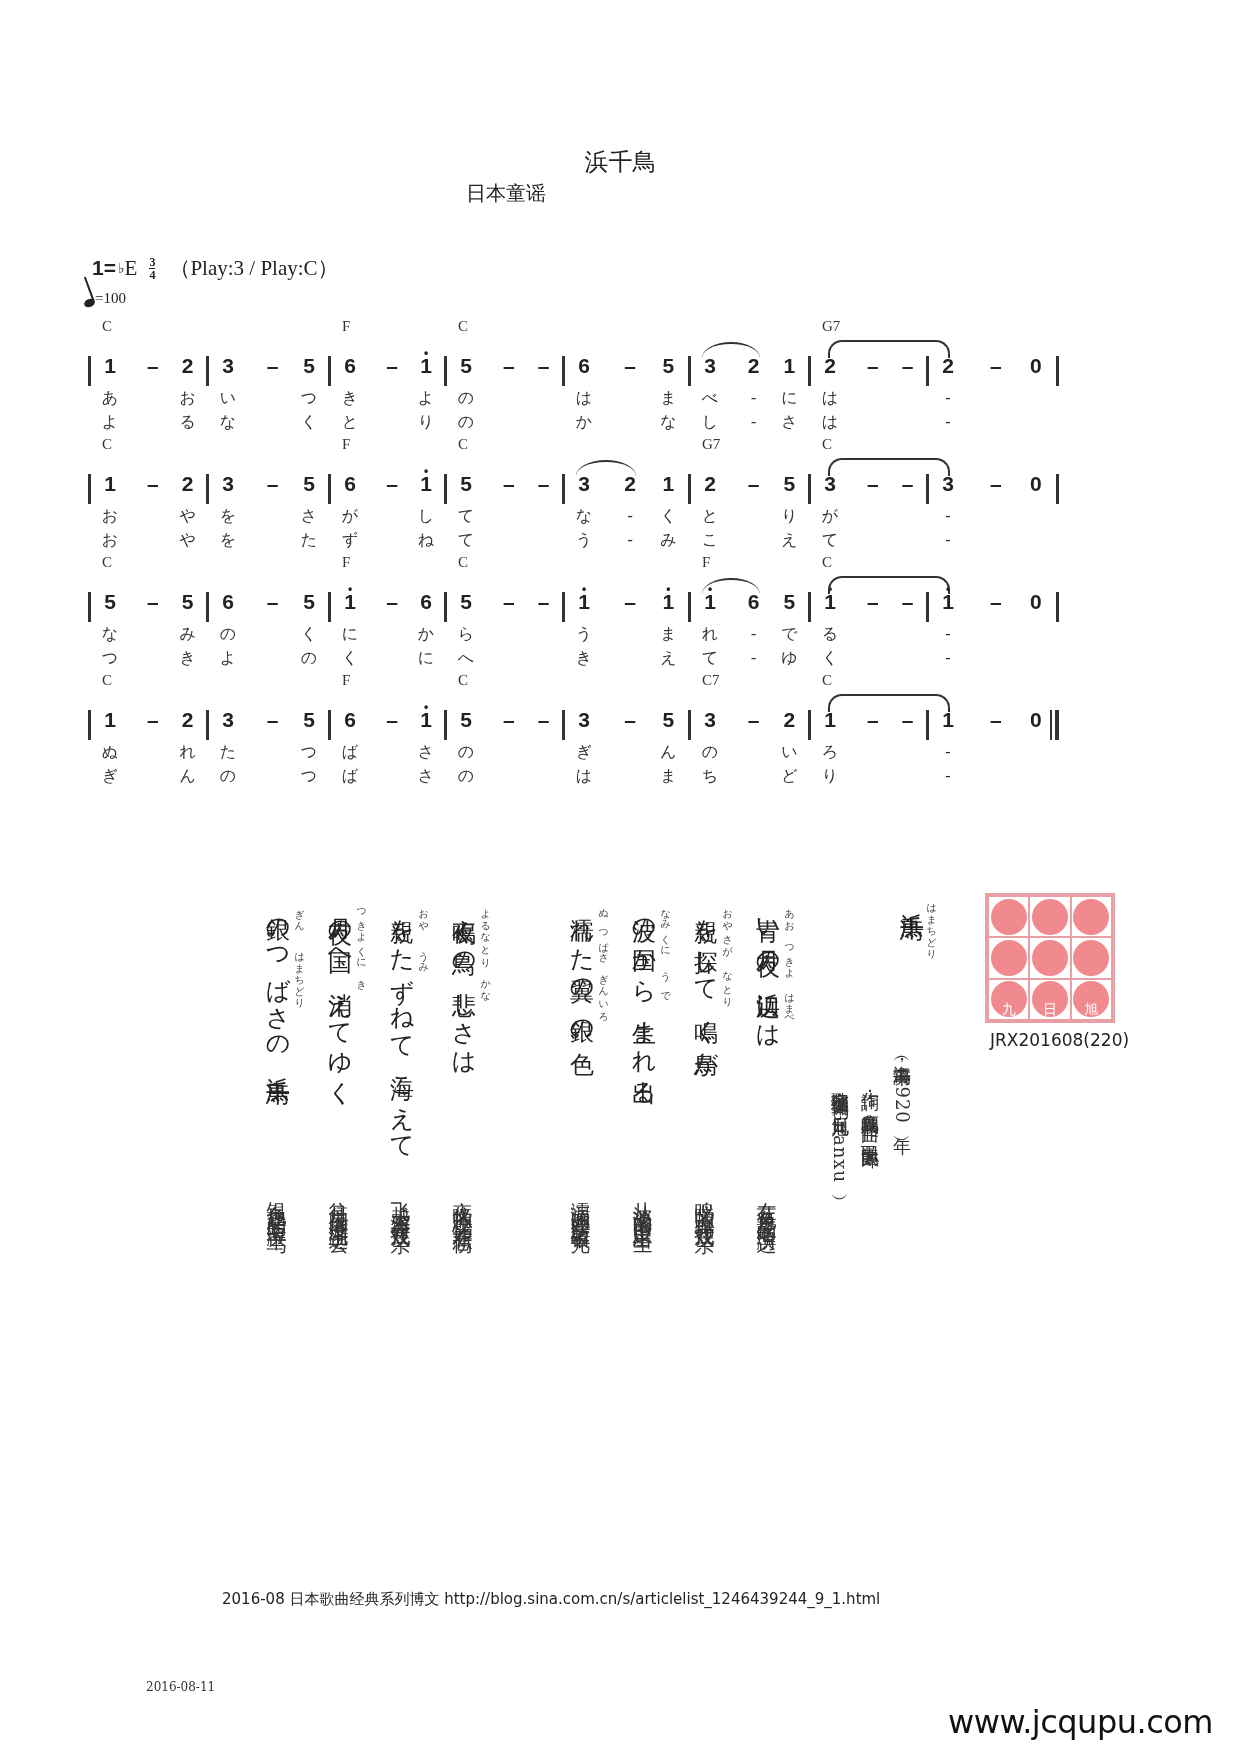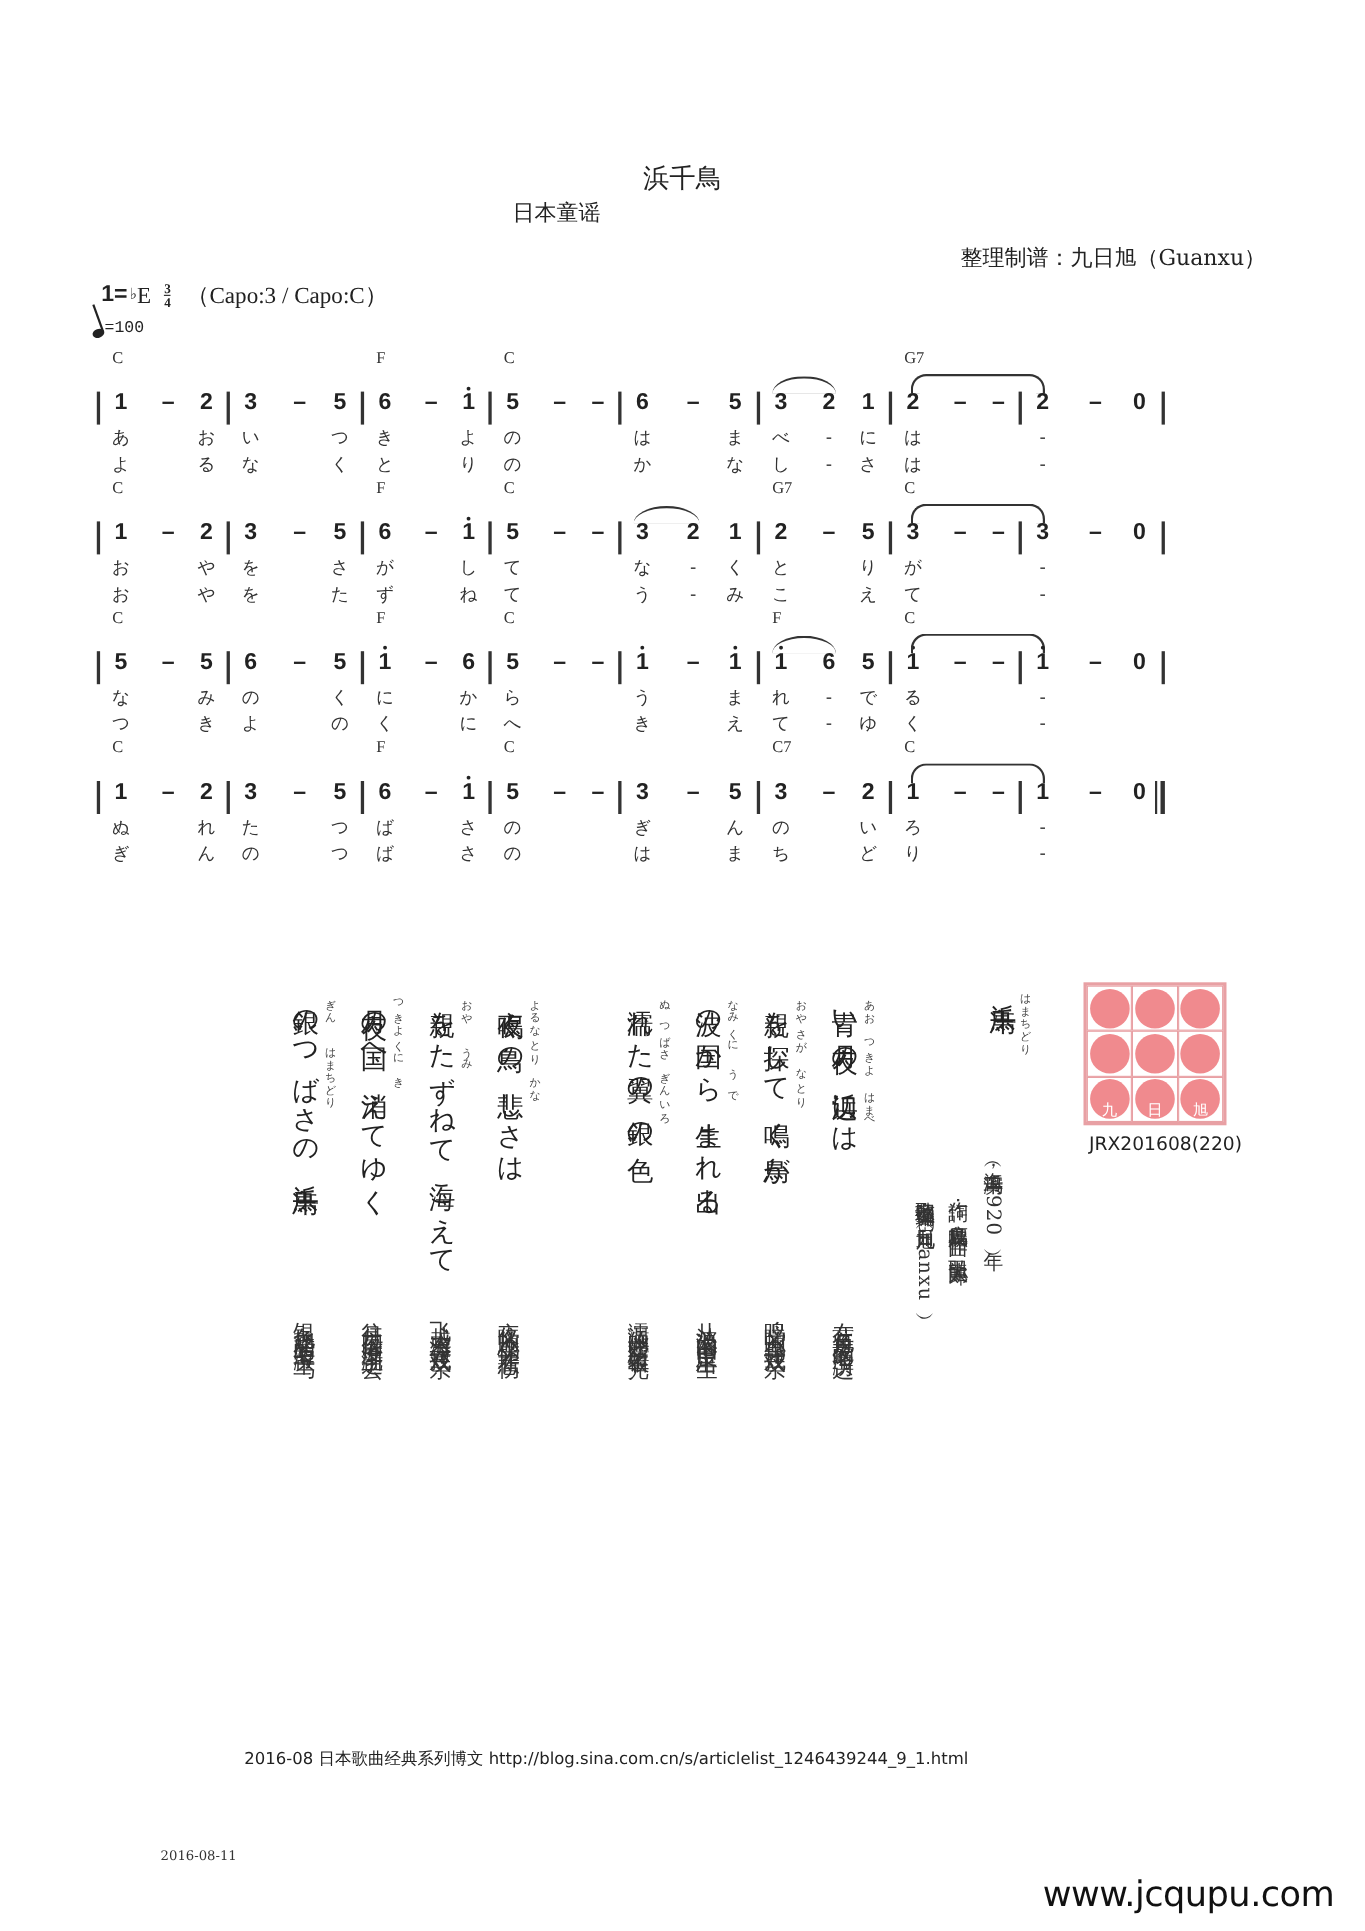--- a/index.html
+++ b/index.html
@@ -7,21 +7,21 @@
     .abs { position: absolute; }
     .title { left: 0; width: 1241px; top: 146px; text-align: center; font-size: 24px; font-family: "DejaVu Serif", serif; color: #222; }
     .subtitle { left: 0; width: 1012px; top: 180px; text-align: center; font-size: 20px; font-family: "DejaVu Sans", sans-serif; color: #222; }
     .credits { right: 90px; top: 219px; text-align: right; font-size: 20px; line-height: 31px; font-family: "DejaVu Serif", serif; color: #222; }
     .credits div { white-space: nowrap; }
     .key { left: 92px; top: 254px; font-size: 21px; font-family: "Liberation Serif", serif; display: flex; align-items: center; white-space: nowrap; }
     .key .one { font-family: "Liberation Sans", sans-serif; font-weight: bold; }
     .key .flat { font-size: 14px; vertical-align: super; margin-left: 2px; }
     .key .frac { display: inline-flex; flex-direction: column; align-items: center; font-size: 12px; font-weight: bold; line-height: 12px; margin: 0 14px 0 12px; }
     .key .frac span:first-child { border-bottom: 1px solid #222; }
-    .tempo { left: 84px; top: 290px; font-family: Liberation Mono, monospace; font-size: 15px; display: flex; align-items: flex-end; }
+    .tempo { left: 84px; top: 290px; font-family: Liberation Serif, serif; font-size: 15px; display: flex; align-items: flex-end; }
     .note-head { width: 11px; height: 8px; background: #222; border-radius: 50%; transform: rotate(-20deg); display: inline-block; position: relative; }
     .note-stem { position: absolute; left: 9px; bottom: 4px; width: 1.5px; height: 26px; background: #222; }
 
     .system { position: absolute; left: 88px; width: 1070px; height: 110px; }
     .bar { position: absolute; top: 38px; width: 3px; height: 30px; background: #333; }
     .bar.final { width: 4px; }
     .bar.final2 { width: 2px; }
     .chord { position: absolute; top: 0; font-family: "Liberation Serif", serif; font-size: 15px; color: #333; }
     .note { position: absolute; top: 36px; width: 24px; text-align: center; font-family: "Liberation Sans", sans-serif; font-weight: bold; font-size: 21px; color: #222; }
     .note .dot { position: absolute; top: -5px; left: 0; width: 24px; text-align: center; font-size: 12px; line-height: 8px; }
@@ -46,32 +46,31 @@
     .footer-series { left: 222px; top: 1590px; font-family: "DejaVu Sans", sans-serif; font-size: 15px; color: #222; white-space: nowrap; }
     .footer-date { left: 146px; top: 1680px; font-family: "DejaVu Serif", serif; font-size: 12px; color: #333; }
     .watermark { right: 28px; top: 1703px; font-family: "DejaVu Sans", sans-serif; font-size: 32px; color: #111; letter-spacing: -0.5px; }
   </style>
 </head>
 <body>
 
 <div class="abs title">浜千鳥</div>
 <div class="abs subtitle">日本童谣</div>
 <div class="abs credits">
-  <div>整理制谱：九日旭（Guanxu）</div>
 </div>
 
 <div class="abs key">
   <span class="one">1=</span>
   <span class="flat">♭</span>
   <span>E</span>
   <span class="frac">
     <span>3</span>
     <span>4</span>
   </span>
-  <span>（Capo:3 / Capo:C）</span>
+  <span>（Play:3 / Play:C）</span>
 </div>
 
 <div class="abs tempo">
   <span class="note-head">
       <span class="note-stem"></span>
     </span>
   <span>=100</span>
 </div>
 
 <div id="score">

